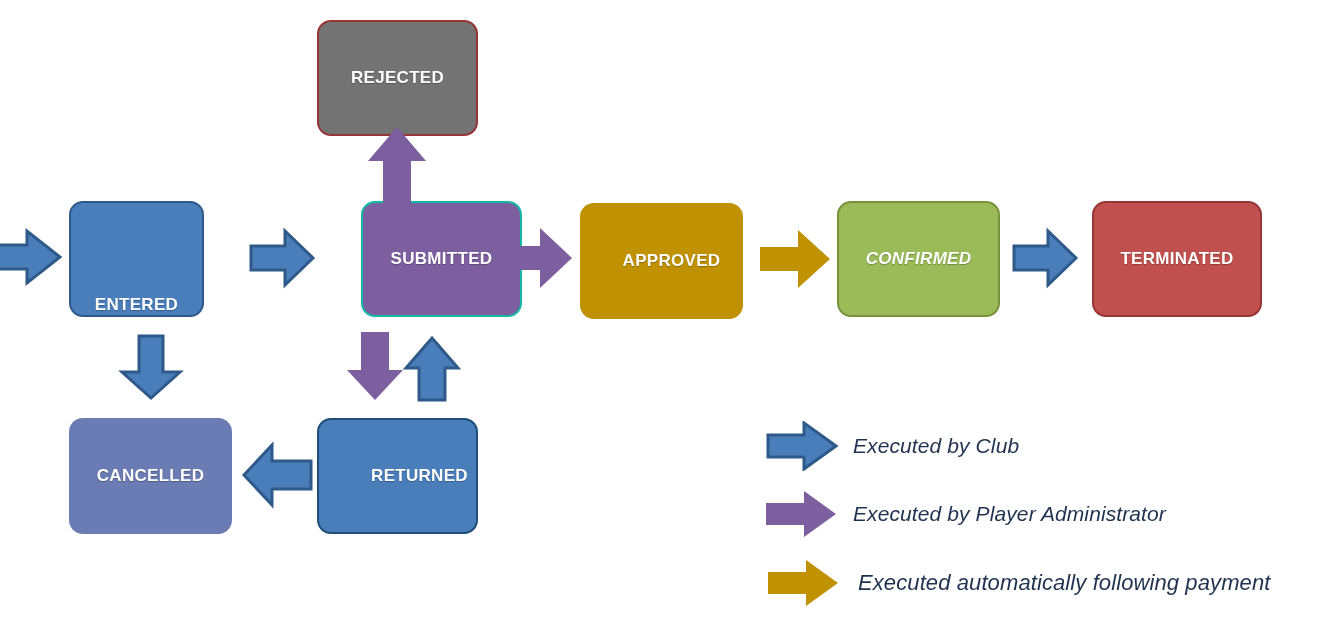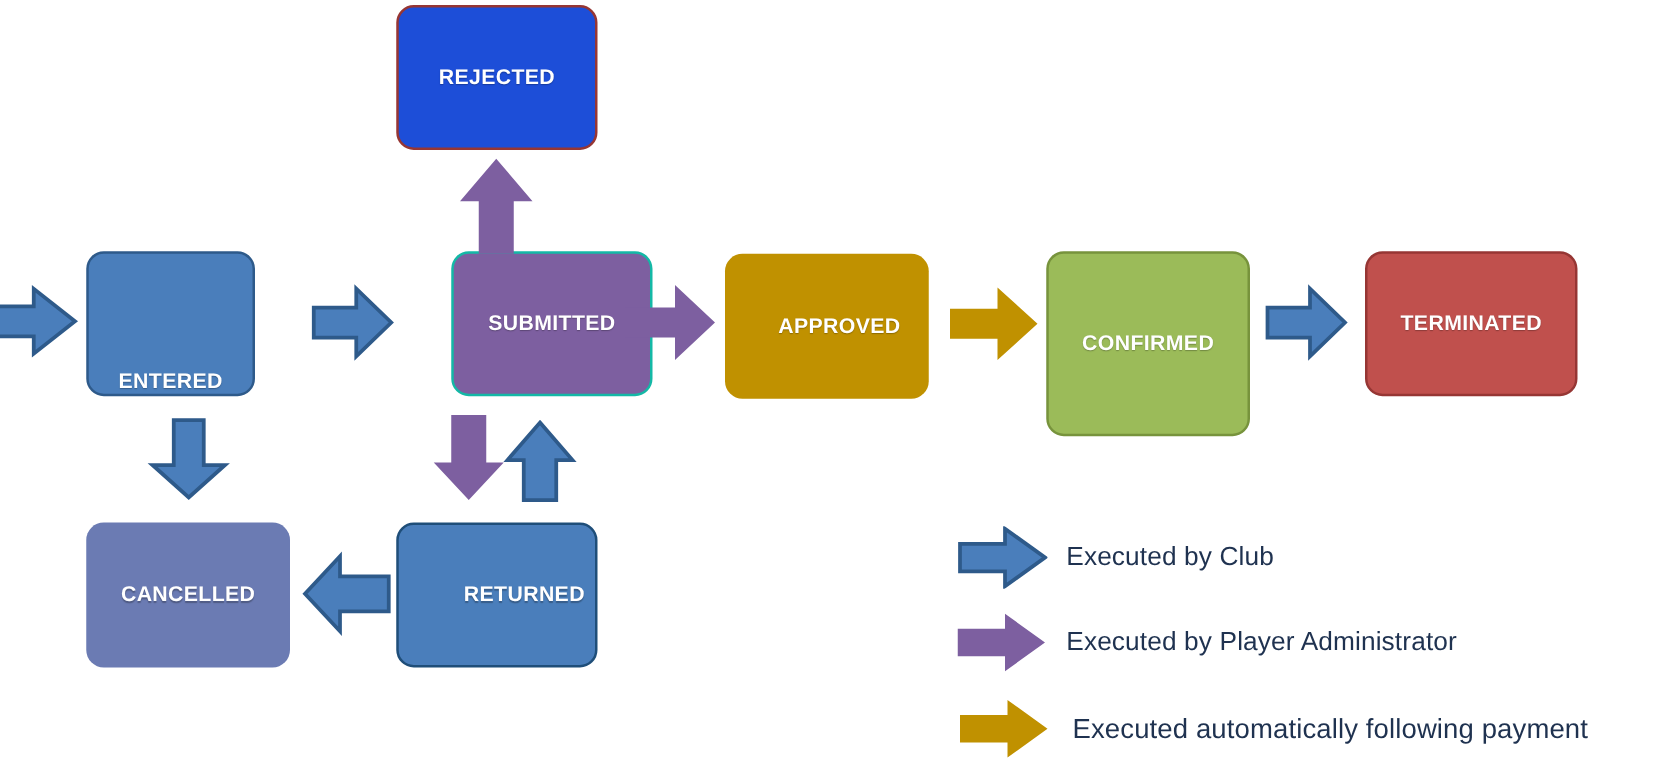--- a/index.html
+++ b/index.html
@@ -74,29 +74,29 @@
 <div id="canvas">
 
   <div class="node" style="left:69px; top:201px; width:135px; height:116px; background:#4a7ebb; border:2px solid #2e5a8a;align-items:flex-end;">
     <span class="node-label">ENTERED</span>
   </div>
 
   <div class="node" style="left:317px; top:201px; width:161px; height:116px; background:#7d5fa0; border:2px solid #14b8a6;margin-left:44px;">
     <span class="node-label">SUBMITTED</span>
   </div>
 
-  <div class="node" style="left:317px; top:4px; width:161px; height:116px; background:#1d4ed8; border:2px solid #963634;">
+  <div class="node" style="left:317px; top:20px; width:161px; height:116px; background:#737373; border:2px solid #963634;">
     <span class="node-label">REJECTED</span>
   </div>
 
   <div class="node" style="left:580px; top:203px; width:163px; height:116px; background:#c09100; border:none;padding-left:20px;">
     <span class="node-label">APPROVED</span>
   </div>
 
-  <div class="node" style="left:837px; top:201px; width:163px; height:148px; background:#9bbb59; border:2px solid #77933c;">
+  <div class="node" style="left:837px; top:201px; width:163px; height:116px; background:#9bbb59; border:2px solid #77933c;font-style:italic;">
     <span class="node-label">CONFIRMED</span>
   </div>
 
   <div class="node" style="left:1080px; top:201px; width:170px; height:116px; background:#c0504d; border:2px solid #963634;margin-left:12px;">
     <span class="node-label">TERMINATED</span>
   </div>
 
   <div class="node" style="left:69px; top:418px; width:163px; height:116px; background:#6b7bb3; border:none;">
     <span class="node-label">CANCELLED</span>
   </div>
@@ -158,21 +158,21 @@
       <polygon points="29,2 55,32 42,32 42,64 16,64 16,32 3,32" fill="#4a7ebb" stroke="#2e5a8a" stroke-width="3" stroke-linejoin="miter"></polygon>
     </svg>
   </div>
 
   <div class="arrow" style="left:242px; top:441px; width:72px; height:68px;">
     <svg width="72" height="68" viewBox="0 0 72 68">
       <polygon points="2,34 30,4 30,20 69,20 69,48 30,48 30,64" fill="#4a7ebb" stroke="#2e5a8a" stroke-width="3" stroke-linejoin="miter"></polygon>
     </svg>
   </div>
 
-  <div class="legend" style="left:0; top:0; width:1325px; height:617px;">
+  <div class="legend" style="left:0; top:0; width:1325px; height:617px;font-style:italic;">
 
     <div class="legend-row" style="left:766px; top:421px;">
       <span class="legend-swatch">
         <svg width="72" height="50" viewBox="0 0 72 50">
           <polygon points="2,14 38,14 38,2 70,25 38,48 38,36 2,36" fill="#4a7ebb" stroke="#2e5a8a" stroke-width="3" stroke-linejoin="miter"></polygon>
         </svg>
       </span>
       <span class="legend-text" style="margin-left:15px;">Executed by Club</span>
     </div>
 

